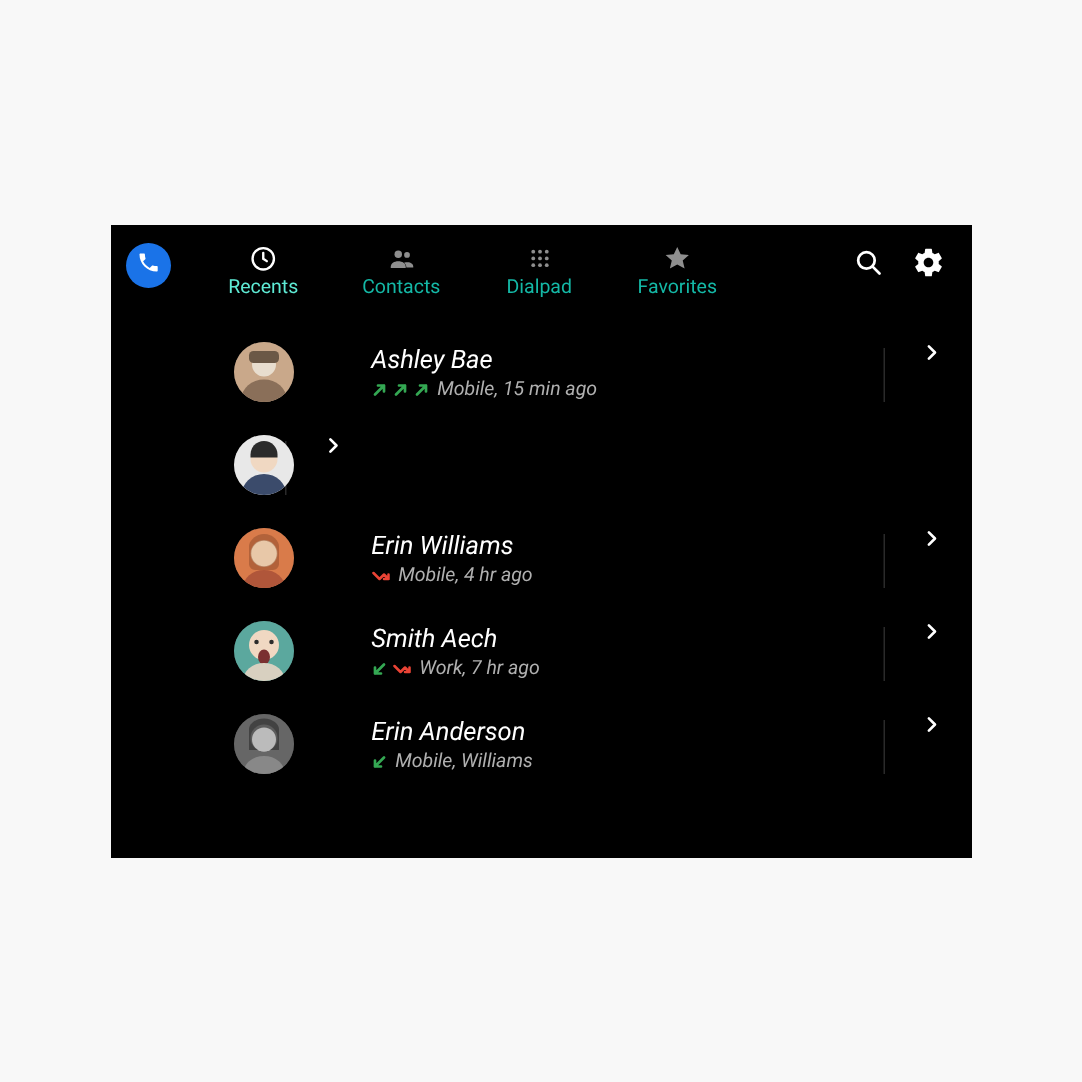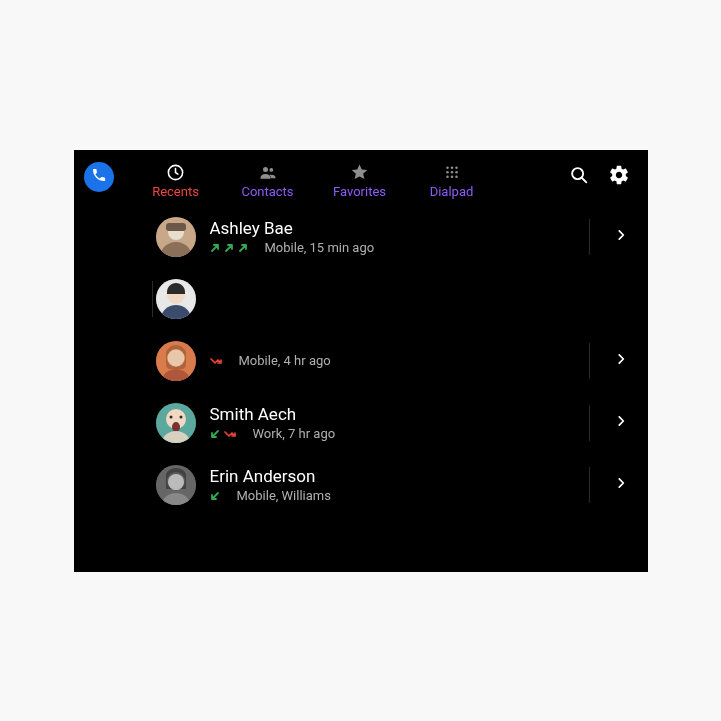--- a/index.html
+++ b/index.html
@@ -40,25 +40,25 @@
     margin-left: 16px;
     gap: 0;
   }
   .tab {
     display: flex;
     flex-direction: column;
     align-items: center;
     justify-content: flex-end;
     width: 92px;
     height: 46px;
-    color: #8b5cf6;
+    color: #14b8a6;
     cursor: pointer;
     font-size: 13px;
   }
-  .tab.active { color: #ef4444; }
+  .tab.active { color: #5eead4; }
   .tab .tab-icon {
     margin-bottom: 2px;
     display: flex;
     align-items: center;
     justify-content: center;
   }
   .tab-label { line-height: 16px; }
   .topbar-spacer { flex: 1; }
   .topbar-action {
     width: 30px;
@@ -67,24 +67,25 @@
     align-items: center;
     justify-content: center;
     margin-left: 10px;
     cursor: pointer;
   }
   .call-list {
     padding: 2px 0 0 0;
   }
   .call-item {
     display: flex;
-    align-items: center;
+    align-items: flex-end;
     height: 62px;
-    padding-left: 78px;
+    padding-left: 116px;
     position: relative;
+    font-style: italic;
   }
   .avatar {
     width: 40px;
     height: 40px;
     border-radius: 50%;
     position: absolute;
     left: 82px;
     overflow: hidden;
     background: #333;
     display:flex;align-items:center;justify-content:center;
@@ -97,21 +98,21 @@
   }
   .contact-name {
     font-size: 17px;
     color: #fff;
     font-weight: 400;
     line-height: 22px;
   }
   .subline {
     display: flex;
     align-items: center;
-    gap: 17px;
+    gap: 6px;
     font-size: 13px;
     color: #b0b0b0;
     line-height: 16px;
     margin-top: 1px;
   }
   .arrows { display: flex; gap: 4px; }
   .count { color: #b0b0b0; }
   .vdiv {
     width: 1px;
     height: 36px;
@@ -155,45 +156,45 @@
       <div class="tab">
         <span class="tab-icon">
           <svg width="20" height="20" viewBox="0 0 24 24" fill="#8e8e8e">
               <circle cx="9" cy="9" r="3"></circle>
               <circle cx="16" cy="9.5" r="2.3"></circle>
               <path d="M3 19c0-2.8 2.7-4.5 6-4.5s6 1.7 6 4.5v1H3v-1z"></path>
               <path d="M15.5 19.5c0-1.6-.7-2.9-1.9-3.8 1-.3 2-.4 2.9-.4 2.5 0 4.5 1.3 4.5 3.4v.8h-5.5z"></path>
             </svg>
         </span>
         <span class="tab-label">Contacts</span>
-      </div>
-      <div class="tab">
-        <span class="tab-icon">
-          <svg width="19" height="19" viewBox="0 0 24 24" fill="#8e8e8e">
-              <path d="M12 2l2.9 6.3 6.9.6-5.2 4.6 1.6 6.8L12 16.9l-6.2 3.4 1.6-6.8L2.2 8.9l6.9-.6z"></path>
-            </svg>
-        </span>
-        <span class="tab-label">Favorites</span>
       </div>
       <div class="tab">
         <span class="tab-icon">
           <svg width="18" height="18" viewBox="0 0 24 24" fill="#8e8e8e">
               <circle cx="6" cy="5" r="1.7"></circle>
               <circle cx="12" cy="5" r="1.7"></circle>
               <circle cx="18" cy="5" r="1.7"></circle>
               <circle cx="6" cy="11" r="1.7"></circle>
               <circle cx="12" cy="11" r="1.7"></circle>
               <circle cx="18" cy="11" r="1.7"></circle>
               <circle cx="6" cy="17" r="1.7"></circle>
               <circle cx="12" cy="17" r="1.7"></circle>
               <circle cx="18" cy="17" r="1.7"></circle>
             </svg>
         </span>
         <span class="tab-label">Dialpad</span>
       </div>
+      <div class="tab">
+        <span class="tab-icon">
+          <svg width="19" height="19" viewBox="0 0 24 24" fill="#8e8e8e">
+              <path d="M12 2l2.9 6.3 6.9.6-5.2 4.6 1.6 6.8L12 16.9l-6.2 3.4 1.6-6.8L2.2 8.9l6.9-.6z"></path>
+            </svg>
+        </span>
+        <span class="tab-label">Favorites</span>
+      </div>
     </div>
 
     <div class="topbar-spacer"></div>
 
     <div class="topbar-action">
       <span>
         <svg width="22" height="22" viewBox="0 0 24 24">
             <circle cx="10.5" cy="10.5" r="6" fill="none" stroke="#fff" stroke-width="2"></circle>
             <line x1="15" y1="15" x2="20" y2="20" stroke="#fff" stroke-width="2" stroke-linecap="round"></line>
           </svg>
@@ -269,20 +270,21 @@
       <div class="avatar">
         <svg viewBox="0 0 40 40">
             <rect width="40" height="40" fill="#d97b4a"></rect>
             <circle cx="20" cy="17" r="9" fill="#e8c8a8"></circle>
             <path d="M10 12c0-3 4-8 10-8s10 5 10 8v12c0 2-2 4-4 4h-12c-2 0-4-2-4-4z" fill="#8b4a2a" opacity=".5"></path>
             <circle cx="20" cy="17" r="8.5" fill="#e8c8a8"></circle>
             <ellipse cx="20" cy="40" rx="14" ry="12" fill="#b0563a"></ellipse>
           </svg>
       </div>
       <div class="call-text">
+        <div class="contact-name">Erin Williams</div>
         <div class="subline">
           <span class="arrows">
               <svg width="12" height="10" viewBox="0 0 12 10">
                 <path d="M1 3 L5 7 L8 4 L11 7 M11 4 V7 H8" fill="none" stroke="#ea4335" stroke-width="1.7" stroke-linecap="round" stroke-linejoin="round"></path>
               </svg>
             </span>
           <span>Mobile, 4 hr ago</span>
         </div>
       </div>
       <div class="vdiv"></div>

